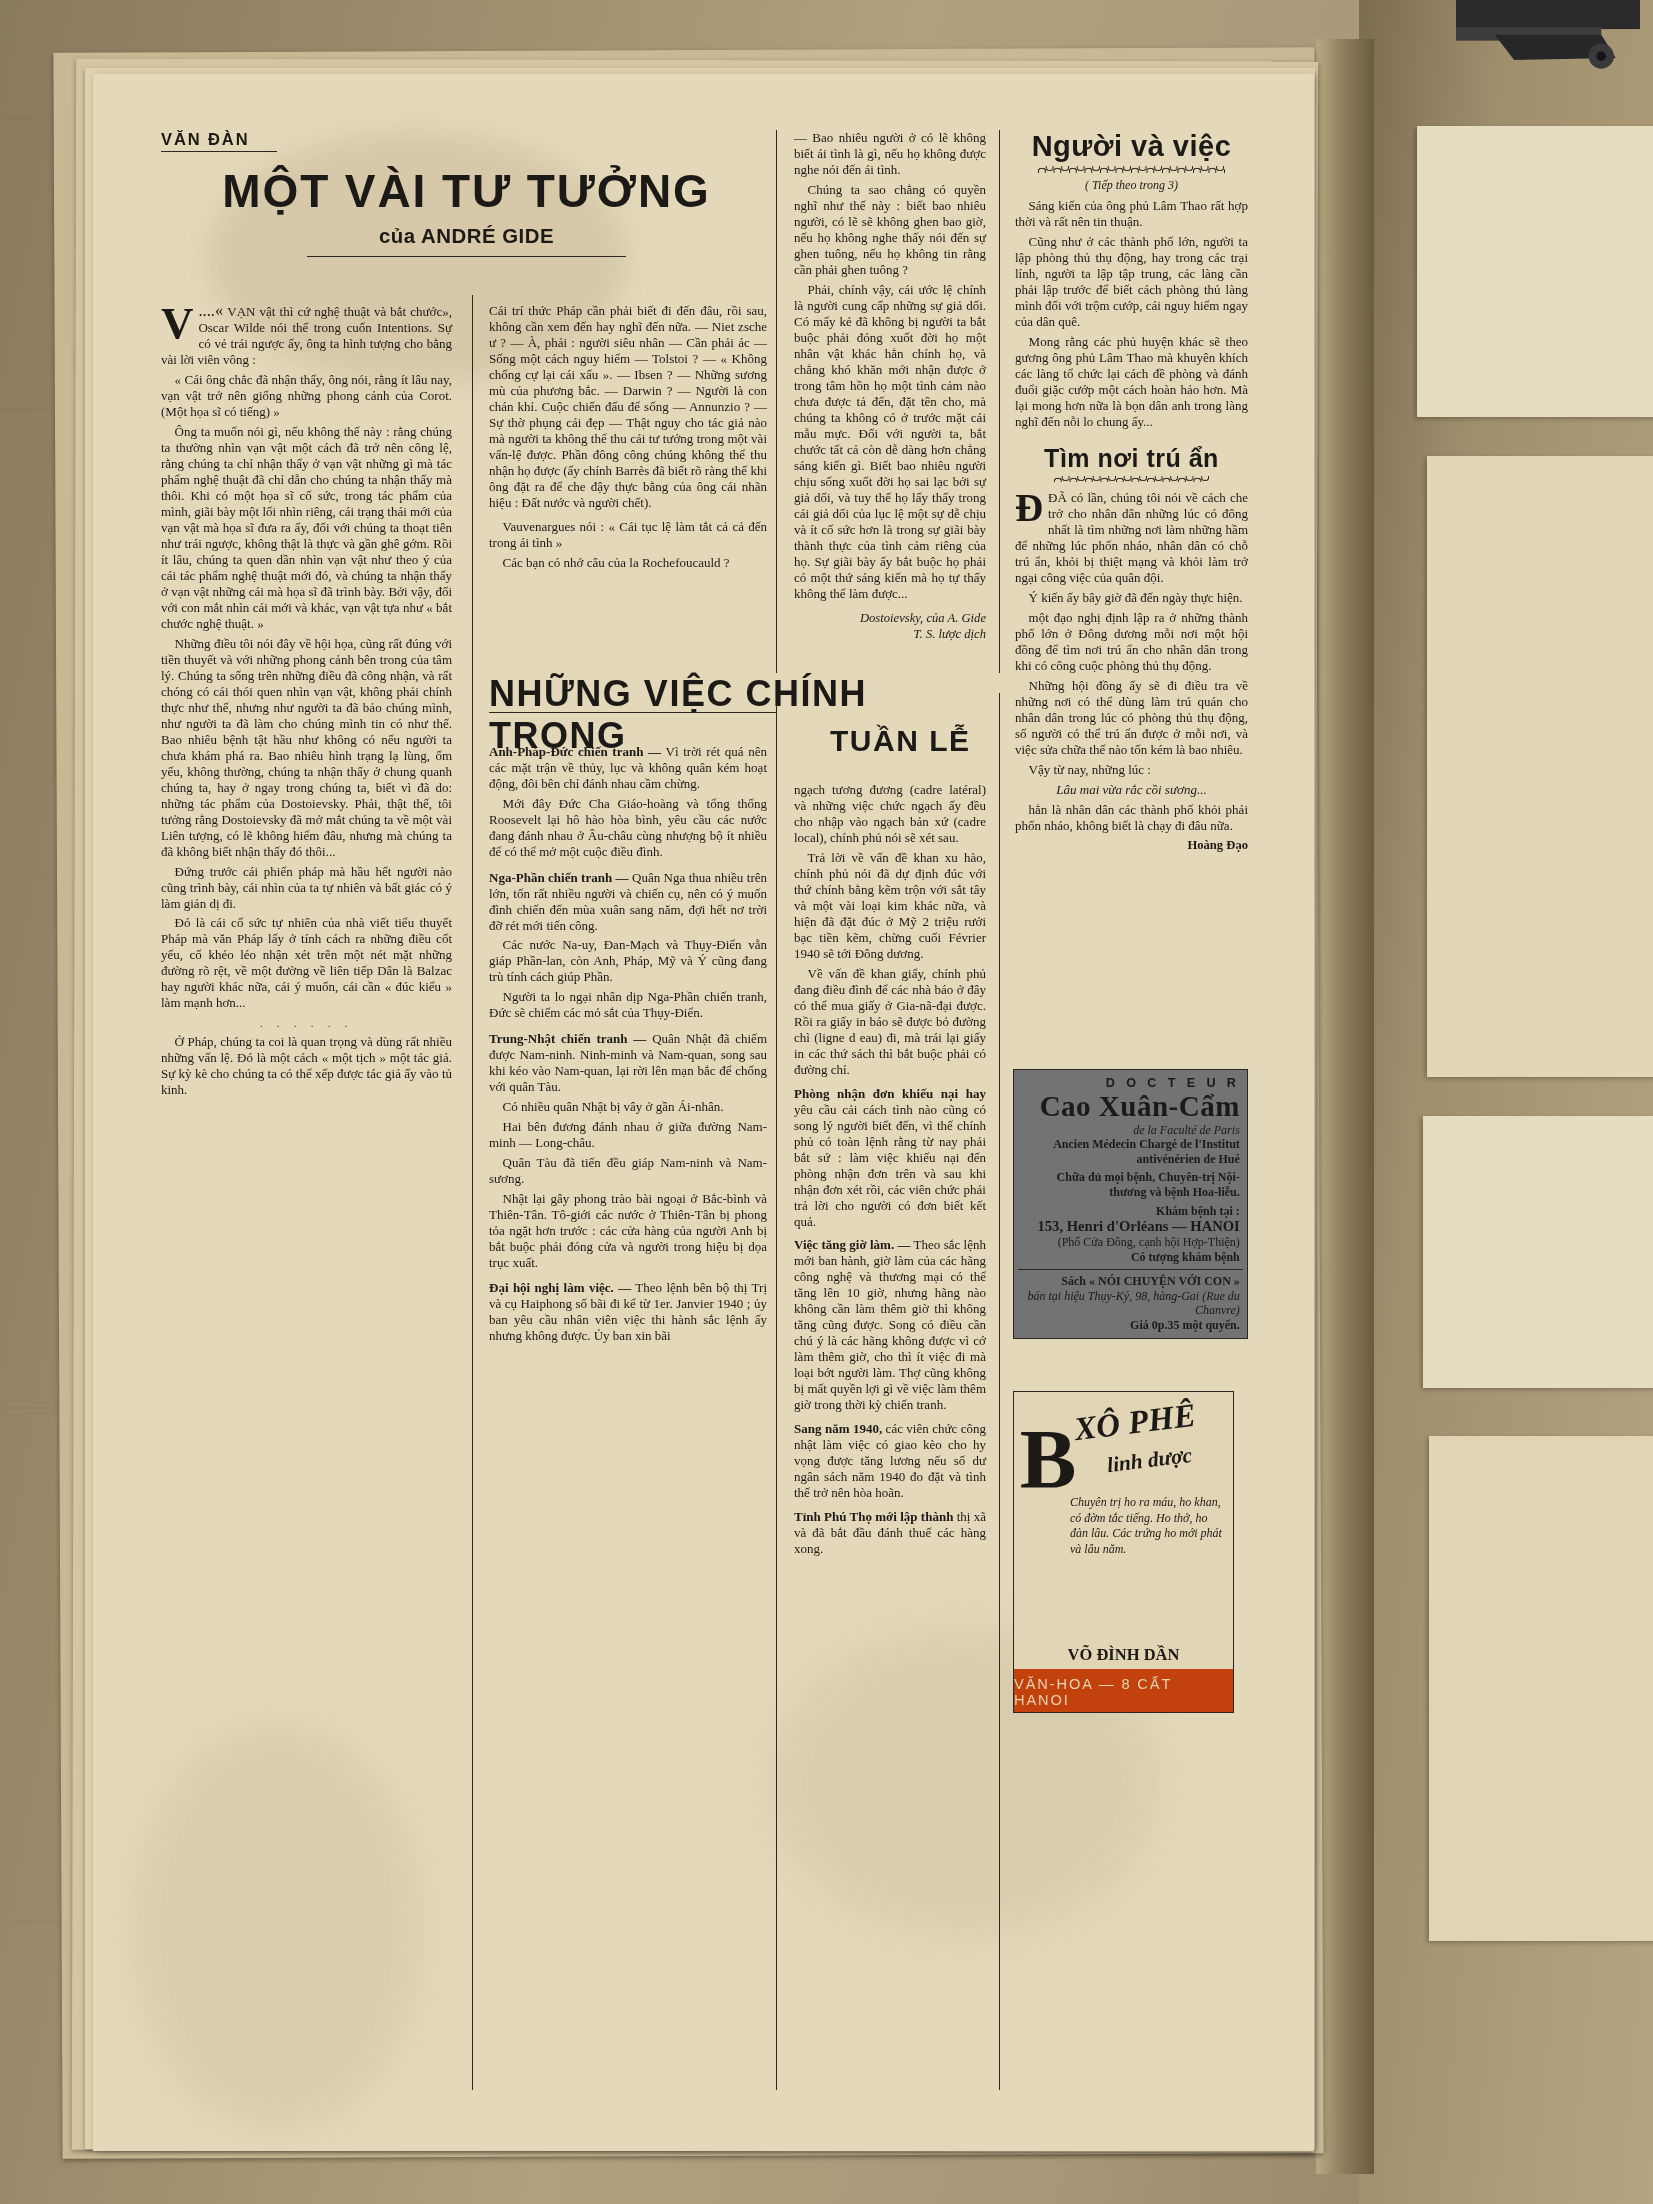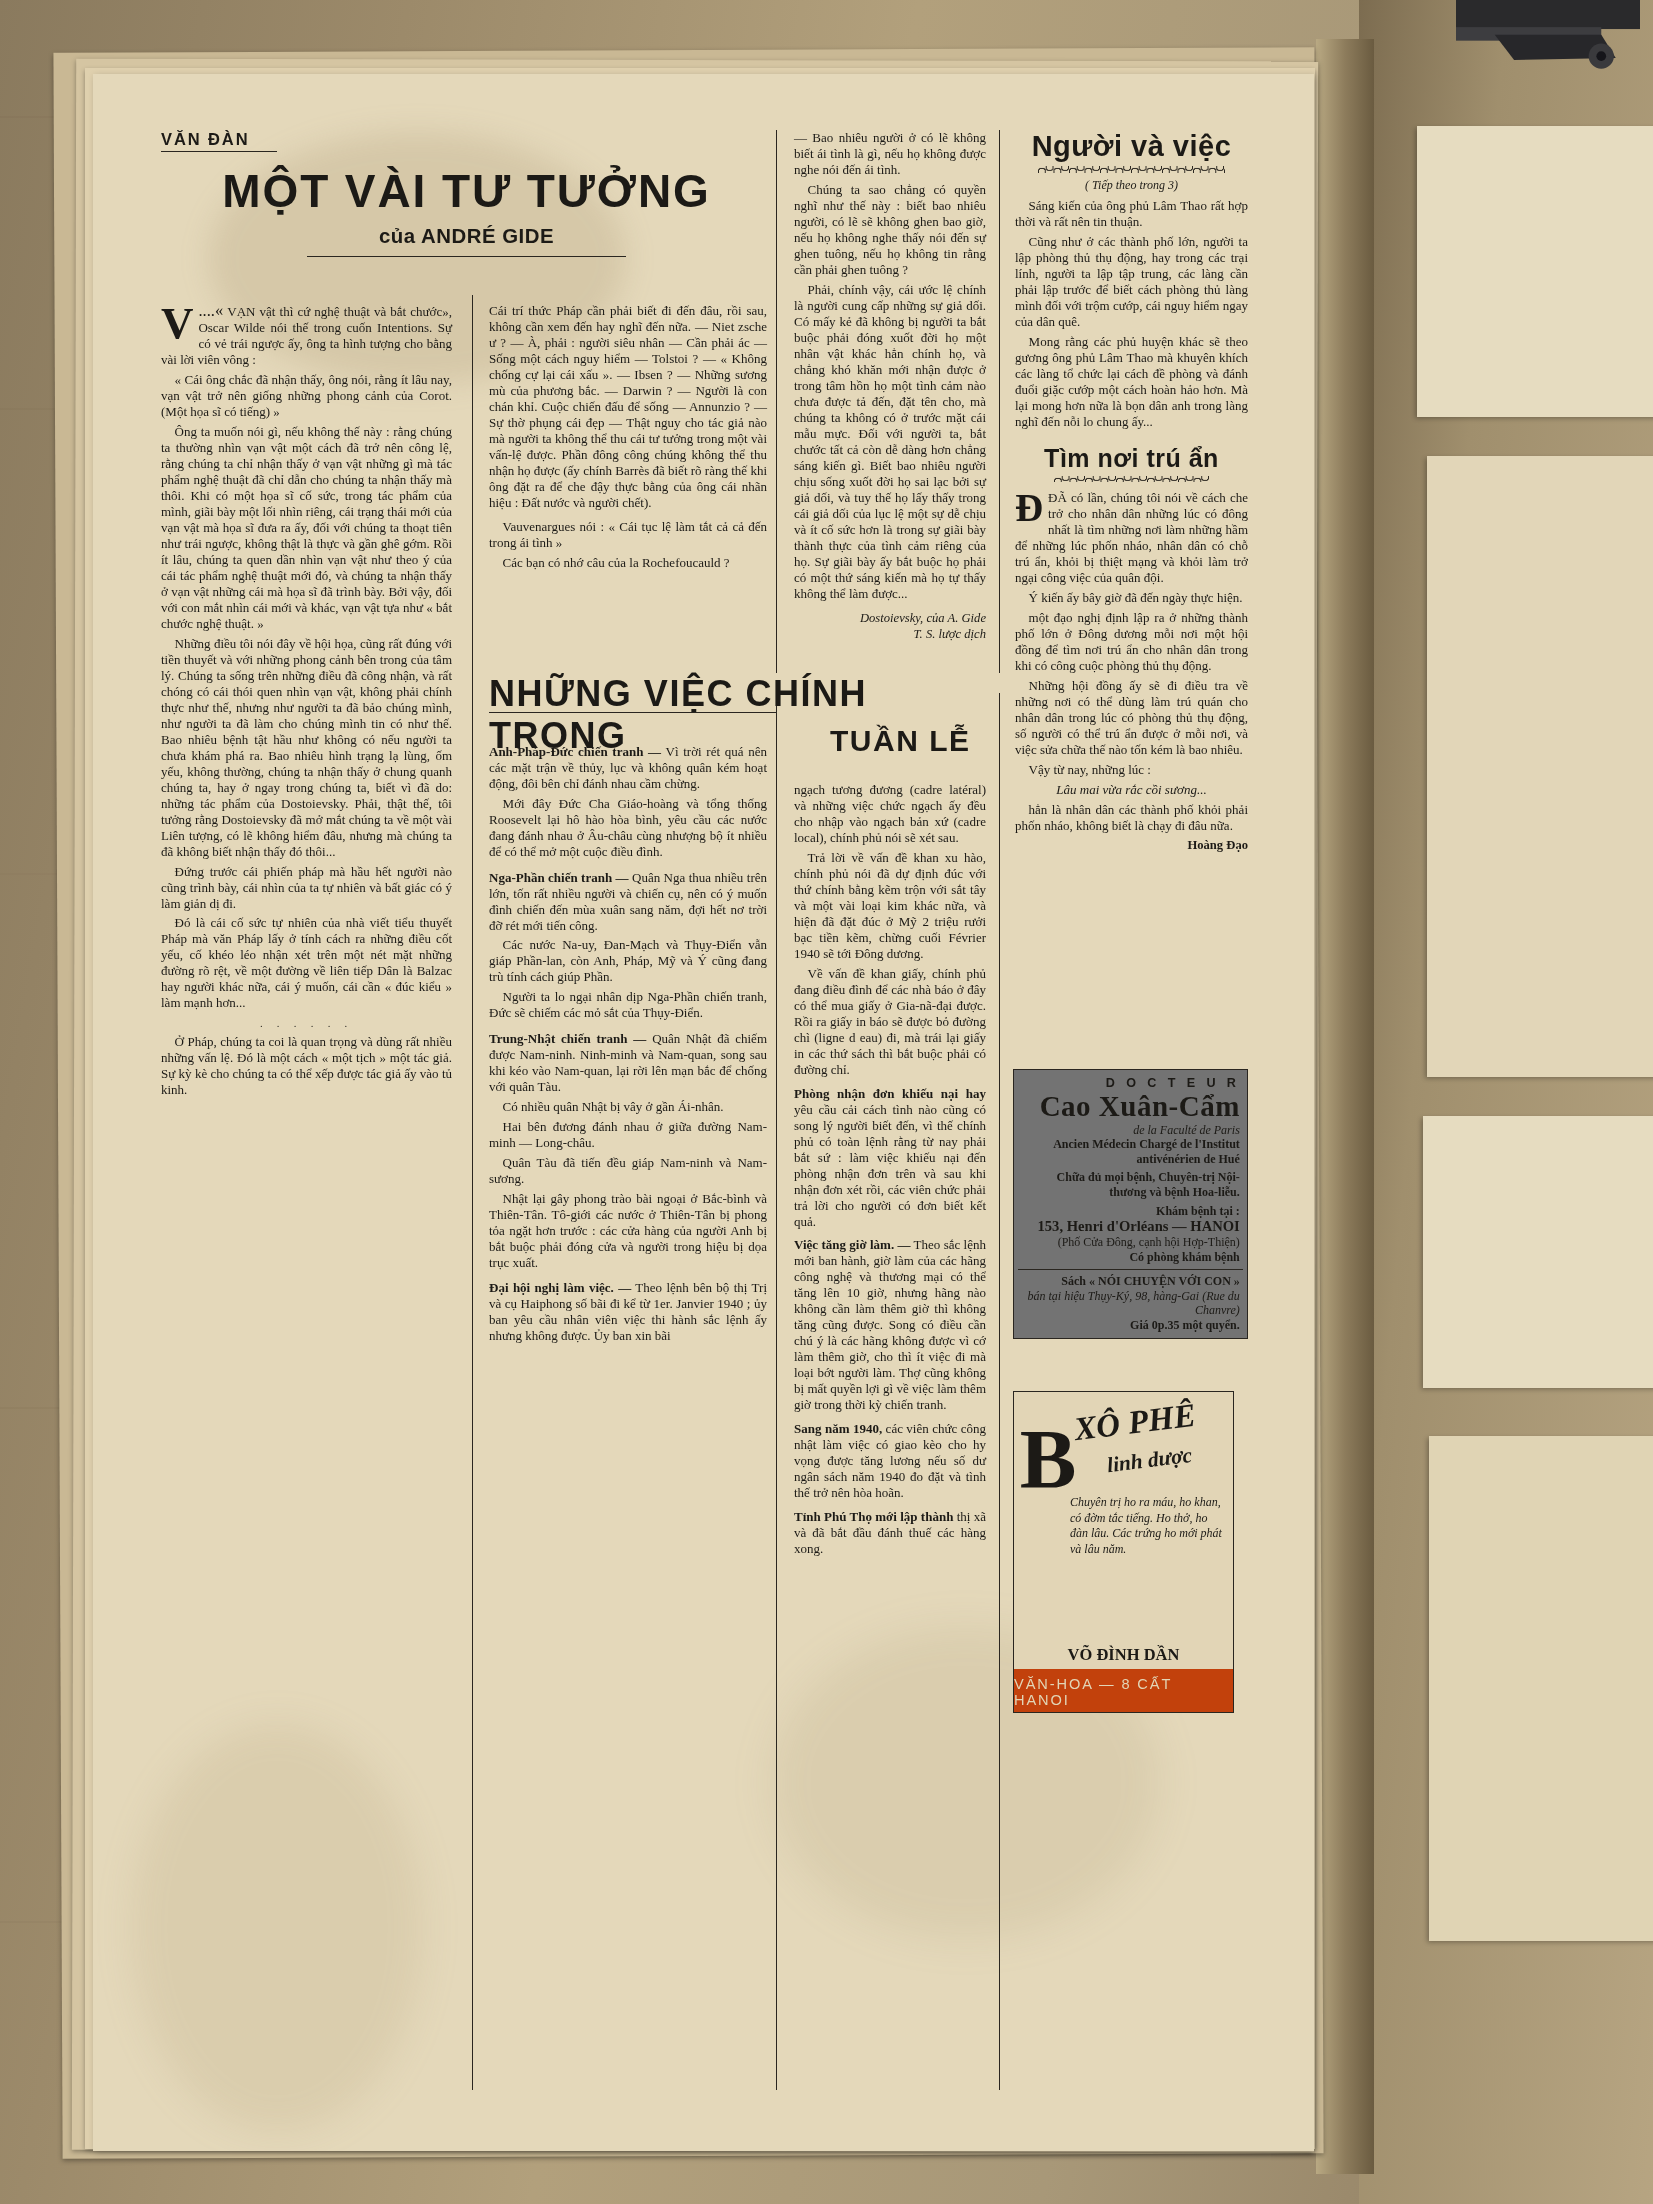--- a/index.html
+++ b/index.html
@@ -359,21 +359,21 @@
 
       <div class="ad-box" style="position:absolute; left:852px; top:939px; width:219px;">
         <div class="ad-doc">D O C T E U R</div>
         <div class="ad-name">Cao Xuân-Cẩm</div>
         <div class="ad-line i">de la Faculté de Paris</div>
         <div class="ad-line b">Ancien Médecin Chargé de l'Institut antivénérien de Hué</div>
         <div class="ad-line b" style="margin-top:3.9px;">Chữa đủ mọi bệnh, Chuyên-trị Nội-thương và bệnh Hoa-liễu.</div>
         <div class="ad-line b" style="margin-top:3.9px;">Khám bệnh tại :</div>
         <div class="ad-addr">153, Henri d'Orléans — HANOI</div>
         <div class="ad-line">(Phố Cửa Đông, cạnh hội Hợp-Thiện)</div>
-        <div class="ad-line b">Có phòng khám bệnh</div>
+        <div class="ad-line b">Có tượng khám bệnh</div>
         <div style="border-top:1.5px solid #2a2620; margin:4.9px -2.9px 3.9px -2.9px;"></div>
         <div class="ad-line b">Sách « NÓI CHUYỆN VỚI CON »</div>
         <div class="ad-line i">bán tại hiệu Thụy-Ký, 98, hàng-Gai (Rue du Chanvre)</div>
         <div class="ad-line b">Giá 0p.35 một quyển.</div>
       </div>
 
       <div class="ad2" style="position:absolute; left:852px; top:1261px; width:219px; height:320px;">
         <div class="bigB" style="position:absolute; left:5.8px; top:33px;">B</div>
         <div class="ad2-script" style="position:absolute; left:60px; top:11.6px; font-size:33px; transform: rotate(-7deg);">XÔ PHÊ</div>
         <div class="ad2-script" style="position:absolute; left:93px; top:56px; font-size:21.3px; transform: rotate(-7deg);">linh dược</div>

